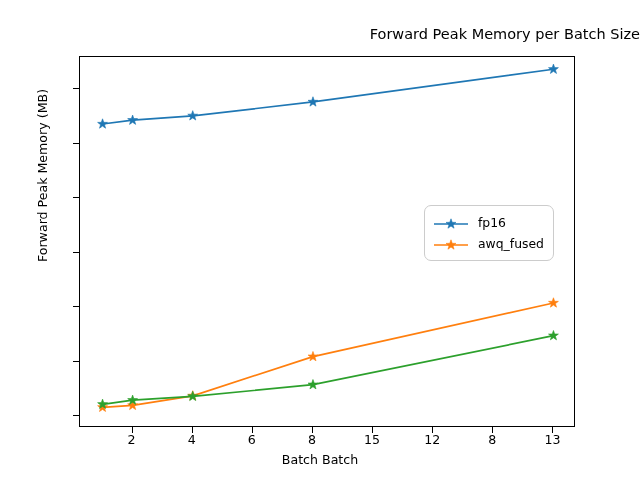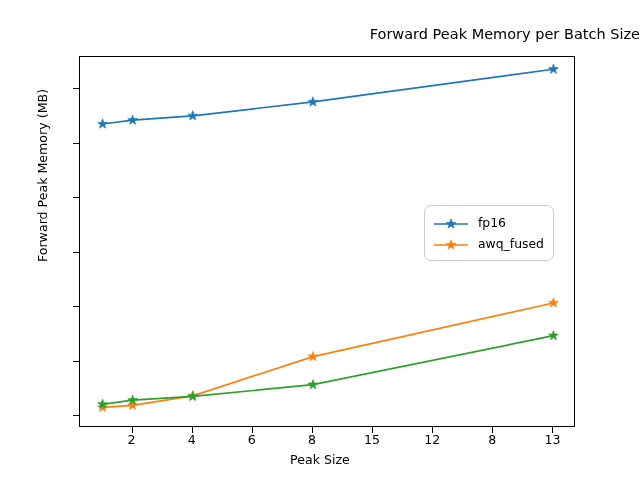--- a/index.html
+++ b/index.html
@@ -108,21 +108,21 @@
   }
 </style>
 </head>
 <body>
 
 <div id="figure">
 
   <div id="chart-title">Forward Peak Memory per Batch Size</div>
 
   <div id="ylabel">Forward Peak Memory (MB)</div>
-  <div id="xlabel">Peak Size</div>
+  <div id="xlabel">Batch Batch</div>
 
   <div id="ytick-labels">
       <div class="ytick-mark" style="top: 415.015px;"></div>
       <div class="ytick-mark" style="top: 360.536px;"></div>
       <div class="ytick-mark" style="top: 306.057px;"></div>
       <div class="ytick-mark" style="top: 251.579px;"></div>
       <div class="ytick-mark" style="top: 197.1px;"></div>
       <div class="ytick-mark" style="top: 142.621px;"></div>
       <div class="ytick-mark" style="top: 88.1424px;"></div>
     </div>

